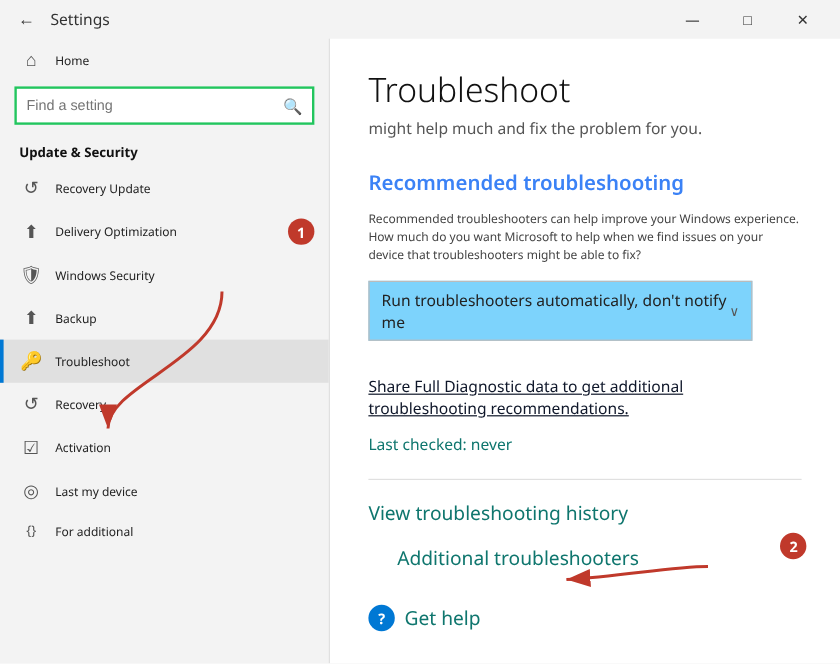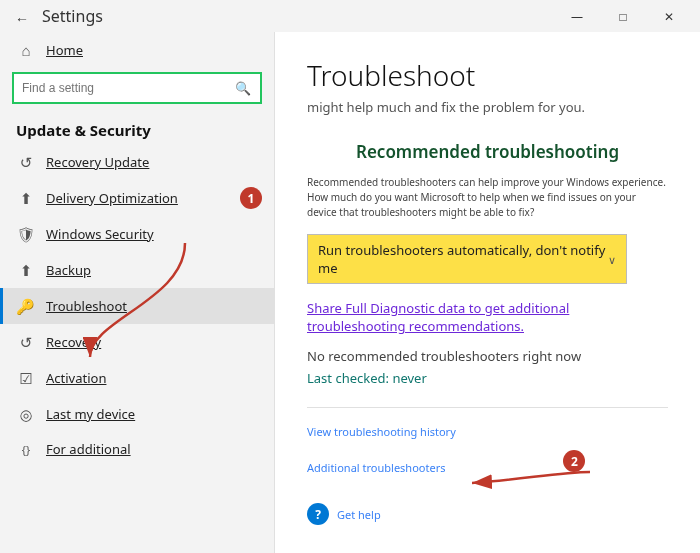--- a/index.html
+++ b/index.html
@@ -26,21 +26,21 @@
       display: flex;
       align-items: center;
       justify-content: center;
       cursor: pointer;
       border-radius: 4px;
       font-size: 14px;
       color: #333;
     }
     .titlebar-title {
       flex: 1;
-      font-size: 16px;
+      font-size: 13px;
       color: #333;
       margin-left: 6px;
     }
     .titlebar-controls {
       display: flex;
       gap: 0;
     }
     .titlebar-btn {
       width: 46px;
       height: 32px;
@@ -81,21 +81,21 @@
       flex: 1;
       font-size: 12px;
       color: #555;
       background: transparent;
     }
     .search-icon-svg {
       color: #555;
       font-size: 13px;
     }
     .sidebar-category {
-      font-size: 15px;
+      font-size: 11px;
       font-weight: 700;
       color: #111;
       padding: 8px 16px 4px 16px;
       text-transform: none;
     }
     .sidebar-item {
       display: flex;
       align-items: center;
       padding: 8px 16px;
       cursor: pointer;
@@ -109,21 +109,21 @@
       border-left: 3px solid #0078d4;
       padding-left: 13px;
     }
     .sidebar-item .icon {
       width: 20px;
       text-align: center;
       font-size: 15px;
       color: #555;
       flex-shrink: 0;
     }
-    .sidebar-item .label { font-size: 13px; text-decoration: underline; }
+    .sidebar-item .label { font-size: 10px; }
     
     .main-content {
       flex: 1;
       background: white;
       padding: 24px 32px;
       overflow-y: auto;
     }
     .page-title {
       font-size: 28px;
       font-weight: 300;
@@ -131,47 +131,46 @@
       margin-bottom: 4px;
     }
     .page-subtitle {
       font-size: 13px;
       color: #555;
       margin-bottom: 24px;
     }
     .section-title {
       font-size: 17px;
       font-weight: 600;
-      color: #14532d;
+      color: #3b82f6;
       margin-bottom: 12px;
-      text-align: center;
     }
     .section-desc {
       font-size: 10px;
       color: #444;
       margin-bottom: 14px;
       line-height: 1.5;
     }
     .dropdown-select {
       display: flex;
       align-items: center;
       justify-content: space-between;
       border: 1px solid #bbb;
       padding: 6px 10px;
       cursor: pointer;
       font-size: 13px;
       color: #222;
       width: 320px;
-      background: #fde047;
-      margin-bottom: 15px;
+      background: #7dd3fc;
+      margin-bottom: 29px;
     }
     .dropdown-chevron { font-size: 11px; color: #555; }
     .link-red {
       font-size: 13px;
-      color: #6d28d9;
+      color: #0f172a;
       cursor: pointer;
       text-decoration: underline;
       margin-bottom: 12px;
       display: block;
     }
     .no-troubleshooters {
       font-size: 13px;
       color: #444;
       margin-bottom: 4px;
     }
@@ -179,22 +178,22 @@
       font-size: 13px;
       color: #0f766e;
       margin-bottom: 20px;
     }
     .divider {
       border: none;
       border-top: 1px solid #e0e0e0;
       margin: 16px 0;
     }
     .link-blue {
-      font-size: 11px;
-      color: #3b82f6;
+      font-size: 16px;
+      color: #0f766e;
       cursor: pointer;
       text-decoration: none;
       display: block;
       margin-bottom: 16px;
     }
     .get-help-row {
       display: flex;
       align-items: center;
       gap: 8px;
       margin-top: 4px;
@@ -337,28 +336,27 @@
         <h2 class="section-title">Recommended troubleshooting</h2>
         <p class="section-desc">Recommended troubleshooters can help improve your Windows experience. How much do you want Microsoft to help when we find issues on your device that troubleshooters might be able to fix?</p>
 
         <div class="dropdown-select">
           <span>Run troubleshooters automatically, don't notify me</span>
           <span class="dropdown-chevron">∨</span>
         </div>
 
         <a class="link-red">Share Full Diagnostic data to get additional troubleshooting recommendations.</a>
 
-        <p class="no-troubleshooters">No recommended troubleshooters right now</p>
         <p class="last-checked">Last checked: never</p>
 
         <hr class="divider">
 
         <a class="link-blue">View troubleshooting history</a>
 
-        <div style="position:relative; display:inline-block; margin-bottom:16px;">
+        <div style="position:relative; display:inline-block; margin-bottom:16px;margin-left:24px;">
           <a class="link-blue" style="margin-bottom:0;">Additional troubleshooters</a>
           
           <div class="annotation" style="position:absolute; right:-140px; top:-10px; z-index:10;">2</div>
         </div>
 
         <div class="get-help-row" style="margin-top:12px;">
           <div class="get-help-icon">
             <span>?</span>
           </div>
           <a class="link-blue" style="margin-bottom:0;">Get help</a>

